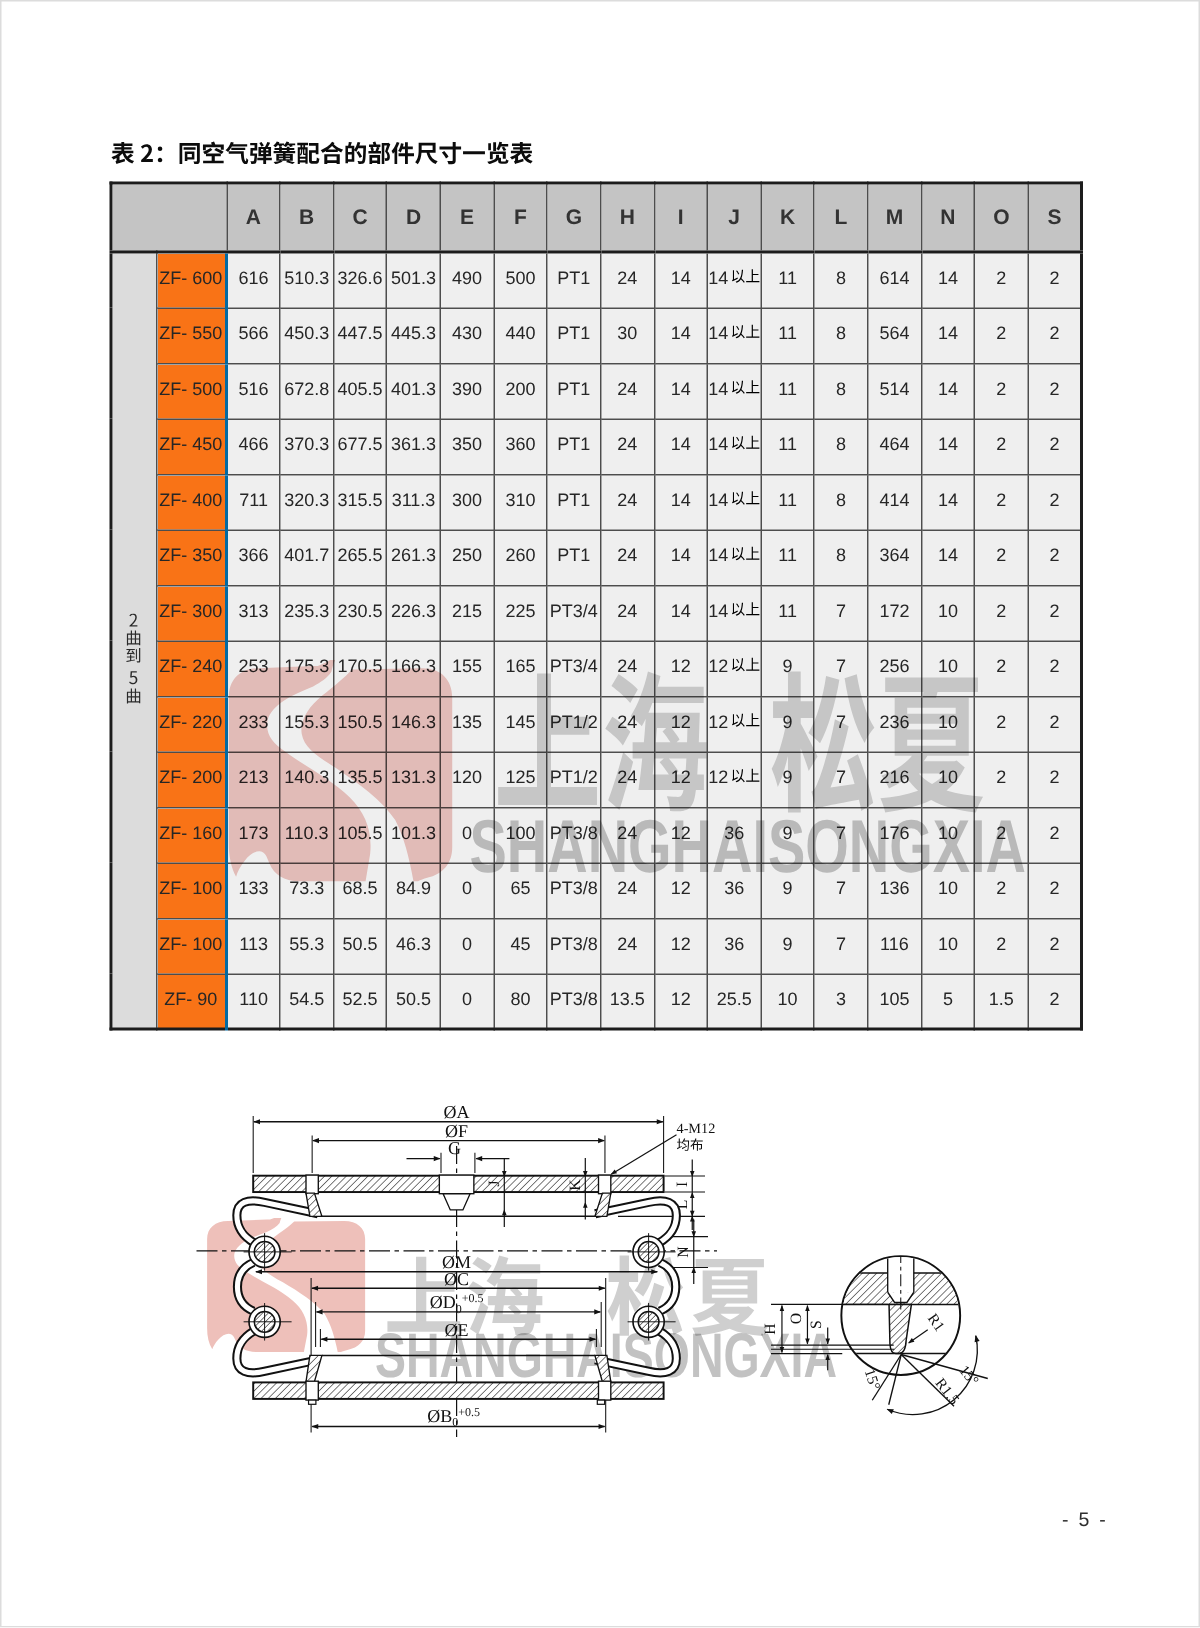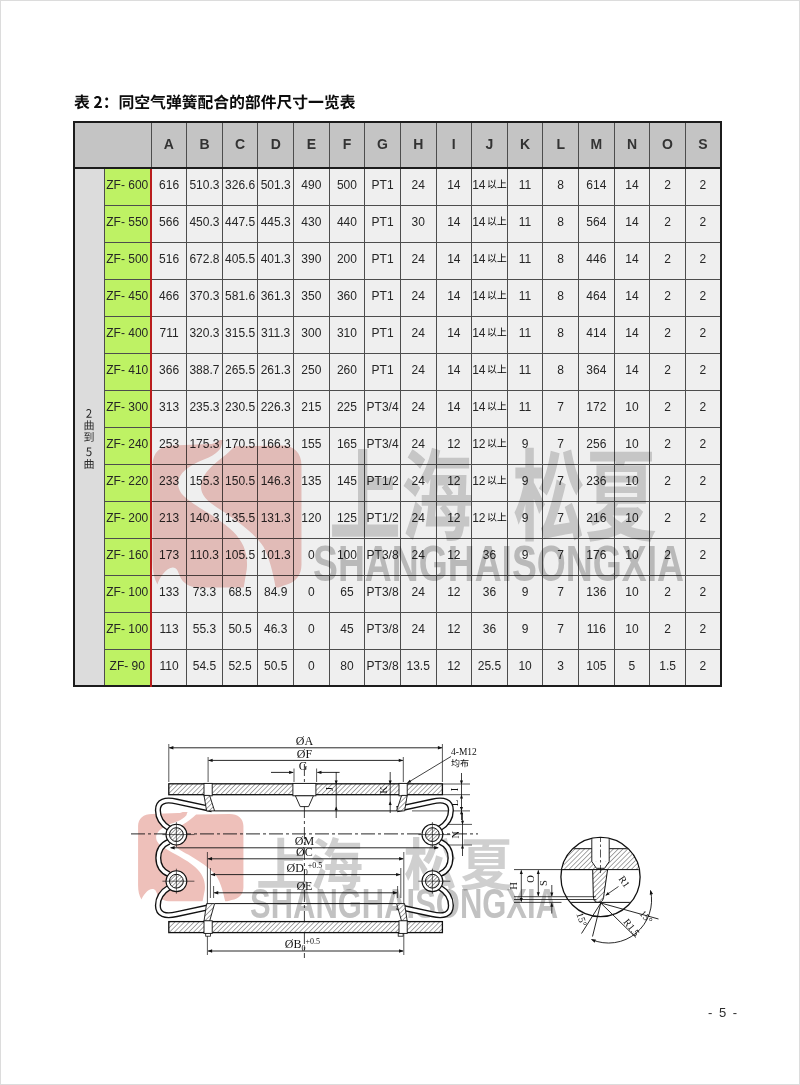--- a/index.html
+++ b/index.html
@@ -2,21 +2,21 @@
 <html><head><meta charset="utf-8"><style>
 * {margin:0;padding:0;box-sizing:border-box}
 html,body {width:800px;height:1085px;background:#fff}
 body {font-family:"Liberation Sans",sans-serif;position:relative}
 .page {position:absolute;inset:0;border:1px solid #dcdcdc;background:#fff}
 .abs {position:absolute}
 table {position:absolute;left:73px;top:121px;border-collapse:collapse;table-layout:fixed;width:647px}
 td {border:1px solid #4d4d4d;text-align:center;vertical-align:middle;font-size:12px;color:#262626;background:#efefef;padding:0 0 3px 0;height:37px;overflow:hidden}
 tr.hd td {background:#c4c4c4;height:46px;font-size:14px;font-weight:bold;letter-spacing:0;color:#333;border-bottom:2px solid #1c1c1c}
 td.c1 {background:#dcdcdc;border-right:1px solid #4d4d4d}
-td.c2 {background:#bef264;border-right:2px solid #b91c1c;font-size:12px}
+td.c2 {background:#f97316;border-right:2px solid #0369a1;font-size:12px}
 table {border:2px solid #1c1c1c}
 .jv {white-space:nowrap;letter-spacing:0}
 .jv svg {vertical-align:-1px;margin-left:2px}
 #pageno {position:absolute;left:708px;top:1005px;font-size:13px;color:#2e2e2e;letter-spacing:1.5px}
 </style></head>
 <body>
 
 <div class="page"></div>
 <svg width="0" height="0" style="position:absolute">
     <defs>
@@ -129,30 +129,30 @@
         <td>390</td>
         <td>200</td>
         <td>PT1</td>
         <td>24</td>
         <td>14</td>
         <td><span class="jv">14<svg class="ys" width="20" height="11" viewBox="0 0 20 11">
               <use href="#ysp" transform="scale(0.9)"></use>
             </svg></span></td>
         <td>11</td>
         <td>8</td>
-        <td>446</td>
+        <td>514</td>
         <td>14</td>
         <td>2</td>
         <td>2</td>
       </tr>
 <tr>
         <td class="c2">ZF- 450</td>
         <td>466</td>
         <td>370.3</td>
-        <td>581.6</td>
+        <td>677.5</td>
         <td>361.3</td>
         <td>350</td>
         <td>360</td>
         <td>PT1</td>
         <td>24</td>
         <td>14</td>
         <td><span class="jv">14<svg class="ys" width="20" height="11" viewBox="0 0 20 11">
               <use href="#ysp" transform="scale(0.9)"></use>
             </svg></span></td>
         <td>11</td>
@@ -177,23 +177,23 @@
               <use href="#ysp" transform="scale(0.9)"></use>
             </svg></span></td>
         <td>11</td>
         <td>8</td>
         <td>414</td>
         <td>14</td>
         <td>2</td>
         <td>2</td>
       </tr>
 <tr>
-        <td class="c2">ZF- 410</td>
+        <td class="c2">ZF- 350</td>
         <td>366</td>
-        <td>388.7</td>
+        <td>401.7</td>
         <td>265.5</td>
         <td>261.3</td>
         <td>250</td>
         <td>260</td>
         <td>PT1</td>
         <td>24</td>
         <td>14</td>
         <td><span class="jv">14<svg class="ys" width="20" height="11" viewBox="0 0 20 11">
               <use href="#ysp" transform="scale(0.9)"></use>
             </svg></span></td>

